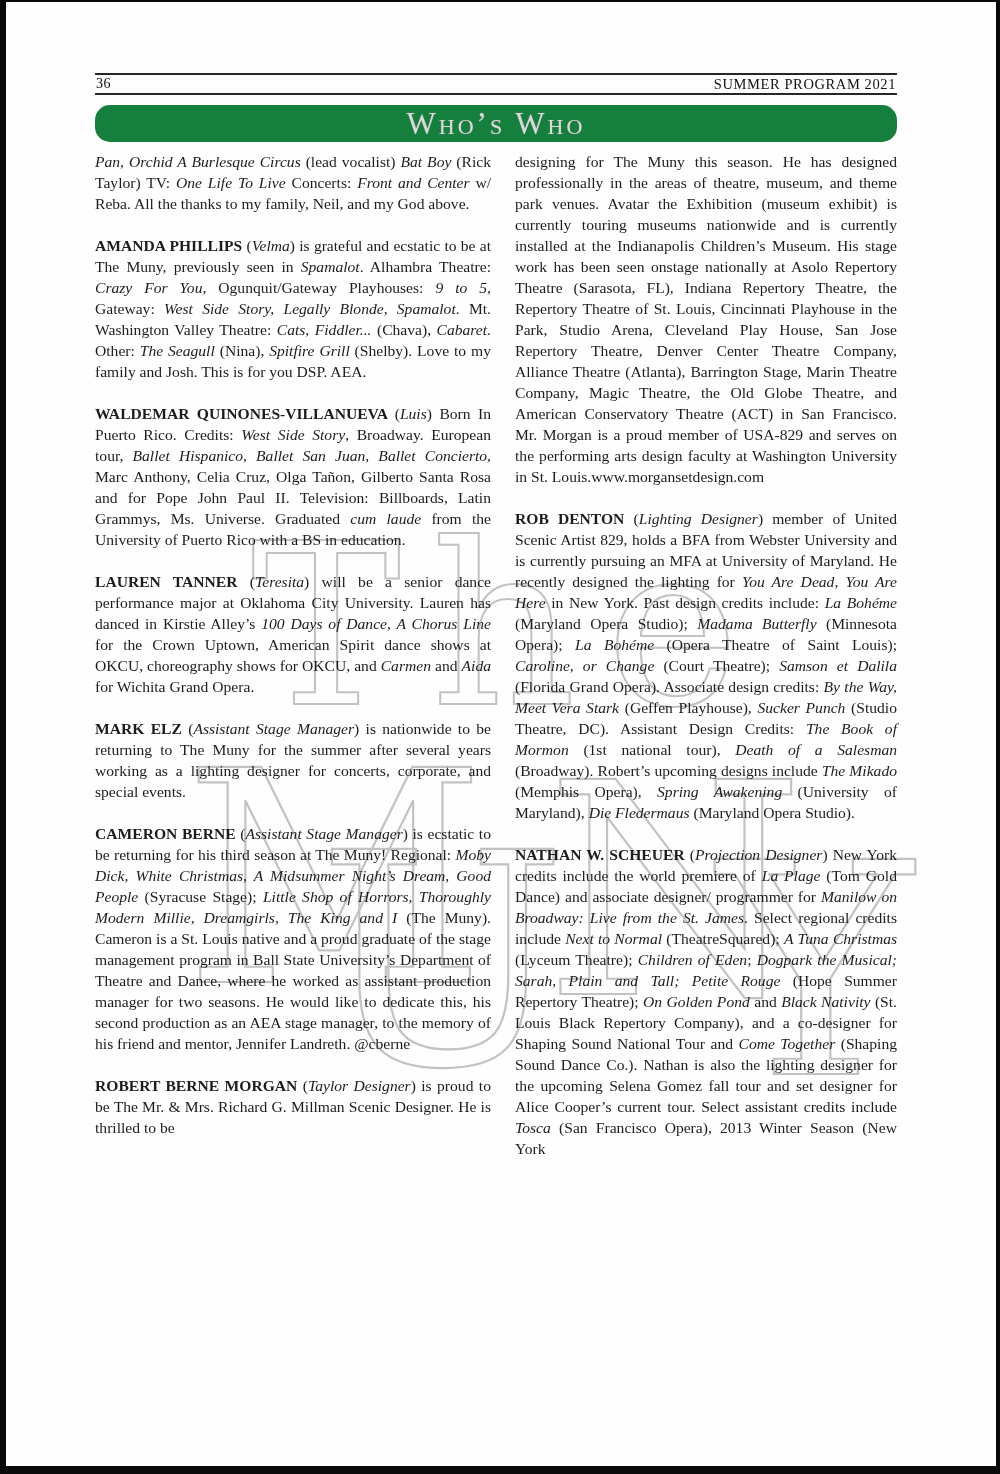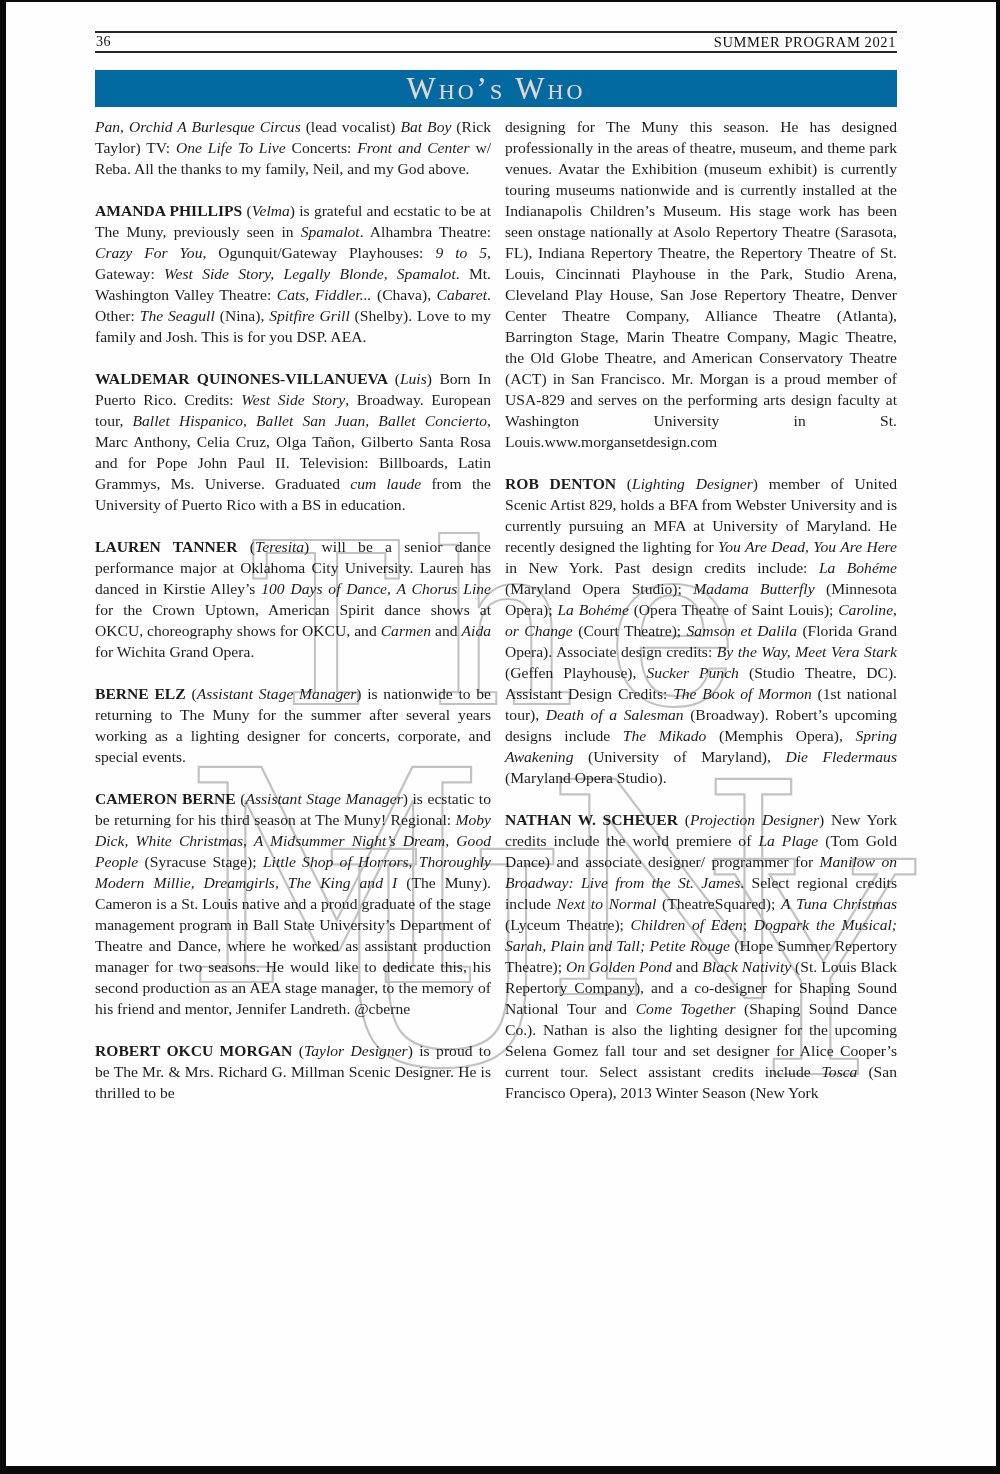--- a/index.html
+++ b/index.html
@@ -16,46 +16,46 @@
     background:#fefefe;
   }
   .watermark{
     position:absolute; left:0; top:0;
     pointer-events:none;
     z-index:0;
   }
   .content{
     position:absolute; left:89px; right:99px; top:0;
     z-index:1;
-    padding-top:29px;
+    padding-top:71px;
   }
   .rule{height:2px;background:#262626;}
   .meta-row{
     display:flex; justify-content:space-between; align-items:center;
     font-size:14px; color:#111; padding:1px 1px; height:16px;
     letter-spacing:.4px;
   }
   .meta-row .pgnum{font-size:14px;}
   .meta-row .prog{font-size:14.5px; letter-spacing:.6px;}
   .banner{
-    margin-top:17px;
-    background:#0369a1;
+    margin-top:10px;
+    background:#15803d;
     height:37px;
-    display:flex; align-items:center; justify-content:center;
+    display:flex; align-items:center; justify-content:center;border-radius:15px;
   }
   .banner-title{
     font-variant:small-caps;
     font-size:31px;
     color:#d9d9d9;
     letter-spacing:3px;
     line-height:37px;
     text-shadow:0 0 1px #888;
   }
   .cols{
-    display:flex; gap:14px; margin-top:9px;
+    display:flex; gap:24px; margin-top:9px;
   }
   .col{min-width:0;}
   .col-left{flex:0 0 396px;}
   .col-right{flex:1;}
   p.bio{
     margin:0 0 21px 0;
     font-size:15.6px;
     line-height:21px;
     color:#1c1c1c;
     text-align:justify;
@@ -90,23 +90,23 @@
     <div class="banner">
       <span class="banner-title">Who’s Who</span>
     </div>
 
     <div class="cols">
       <div class="col col-left" id="col-left">
           <p class="bio"><span class="s-i">Pan, Orchid A Burlesque Circus </span><span class="s-n">(lead vocalist) </span><span class="s-i">Bat Boy </span><span class="s-n">(Rick Taylor) TV: </span><span class="s-i">One Life To Live </span><span class="s-n">Concerts: </span><span class="s-i">Front and Center </span><span class="s-n">w/ Reba. All the thanks to my family, Neil, and my God above.</span></p>
           <p class="bio"><span class="s-b">AMANDA PHILLIPS </span><span class="s-n">(</span><span class="s-i">Velma</span><span class="s-n">) is grateful and ecstatic to be at The Muny, previously seen in </span><span class="s-i">Spamalot</span><span class="s-n">. Alhambra Theatre: </span><span class="s-i">Crazy For You</span><span class="s-n">, Ogunquit/Gateway Playhouses: </span><span class="s-i">9 to 5</span><span class="s-n">, Gateway: </span><span class="s-i">West Side Story, Legally Blonde, Spamalot</span><span class="s-n">. Mt. Washington Valley Theatre: </span><span class="s-i">Cats, Fiddler...</span><span class="s-n"> (Chava), </span><span class="s-i">Cabaret</span><span class="s-n">. Other: </span><span class="s-i">The Seagull </span><span class="s-n">(Nina), </span><span class="s-i">Spitfire Grill </span><span class="s-n">(Shelby). Love to my family and Josh. This is for you DSP. AEA.</span></p>
           <p class="bio"><span class="s-b">WALDEMAR QUINONES-VILLANUEVA </span><span class="s-n">(</span><span class="s-i">Luis</span><span class="s-n">) Born In Puerto Rico. Credits: </span><span class="s-i">West Side Story</span><span class="s-n">, Broadway. European tour, </span><span class="s-i">Ballet Hispanico, Ballet San Juan, Ballet Concierto, </span><span class="s-n">Marc Anthony, Celia Cruz, Olga Tañon, Gilberto Santa Rosa and for Pope John Paul II. Television: Billboards, Latin Grammys, Ms. Universe. Graduated </span><span class="s-i">cum laude </span><span class="s-n">from the University of Puerto Rico with a BS in education.</span></p>
           <p class="bio"><span class="s-b">LAUREN TANNER </span><span class="s-n">(</span><span class="s-i">Teresita</span><span class="s-n">) will be a senior dance performance major at Oklahoma City University. Lauren has danced in Kirstie Alley’s </span><span class="s-i">100 Days of Dance, A Chorus Line </span><span class="s-n">for the Crown Uptown, American Spirit dance shows at OKCU, choreography shows for OKCU, and </span><span class="s-i">Carmen </span><span class="s-n">and </span><span class="s-i">Aida </span><span class="s-n">for Wichita Grand Opera.</span></p>
-          <p class="bio"><span class="s-b">BERNE ELZ </span><span class="s-n">(</span><span class="s-i">Assistant Stage Manager</span><span class="s-n">) is nationwide to be returning to The Muny for the summer after several years working as a lighting designer for concerts, corporate, and special events.</span></p>
+          <p class="bio"><span class="s-b">MARK ELZ </span><span class="s-n">(</span><span class="s-i">Assistant Stage Manager</span><span class="s-n">) is nationwide to be returning to The Muny for the summer after several years working as a lighting designer for concerts, corporate, and special events.</span></p>
           <p class="bio"><span class="s-b">CAMERON BERNE </span><span class="s-n">(</span><span class="s-i">Assistant Stage Manager</span><span class="s-n">) is ecstatic to be returning for his third season at The Muny! Regional: </span><span class="s-i">Moby Dick, White Christmas, A Midsummer Night’s Dream, Good People </span><span class="s-n">(Syracuse Stage); </span><span class="s-i">Little Shop of Horrors, Thoroughly Modern Millie, Dreamgirls, The King and I </span><span class="s-n">(The Muny). Cameron is a St. Louis native and a proud graduate of the stage management program in Ball State University’s Department of Theatre and Dance, where he worked as assistant production manager for two seasons. He would like to dedicate this, his second production as an AEA stage manager, to the memory of his friend and mentor, Jennifer Landreth. @cberne</span></p>
-          <p class="bio"><span class="s-b">ROBERT OKCU MORGAN </span><span class="s-n">(</span><span class="s-i">Taylor Designer</span><span class="s-n">) is proud to be The Mr. &amp; Mrs. Richard G. Millman Scenic Designer. He is thrilled to be</span></p>
+          <p class="bio"><span class="s-b">ROBERT BERNE MORGAN </span><span class="s-n">(</span><span class="s-i">Taylor Designer</span><span class="s-n">) is proud to be The Mr. &amp; Mrs. Richard G. Millman Scenic Designer. He is thrilled to be</span></p>
         </div>
       <div class="col col-right" id="col-right">
           <p class="bio"><span class="s-n">designing for The Muny this season. He has designed professionally in the areas of theatre, museum, and theme park venues. Avatar the Exhibition (museum exhibit) is currently touring museums nationwide and is currently installed at the Indianapolis Children’s Museum. His stage work has been seen onstage nationally at Asolo Repertory Theatre (Sarasota, FL), Indiana Repertory Theatre, the Repertory Theatre of St. Louis, Cincinnati Playhouse in the Park, Studio Arena, Cleveland Play House, San Jose Repertory Theatre, Denver Center Theatre Company, Alliance Theatre (Atlanta), Barrington Stage, Marin Theatre Company, Magic Theatre, the Old Globe Theatre, and American Conservatory Theatre (ACT) in San Francisco. Mr. Morgan is a proud member of USA-829 and serves on the performing arts design faculty at Washington University in St. Louis.www.morgansetdesign.com</span></p>
           <p class="bio"><span class="s-b">ROB DENTON </span><span class="s-n">(</span><span class="s-i">Lighting Designer</span><span class="s-n">) member of United Scenic Artist 829, holds a BFA from Webster University and is currently pursuing an MFA at University of Maryland. He recently designed the lighting for </span><span class="s-i">You Are Dead, You Are Here </span><span class="s-n">in New York. Past design credits include: </span><span class="s-i">La Bohéme </span><span class="s-n">(Maryland Opera Studio); </span><span class="s-i">Madama Butterfly </span><span class="s-n">(Minnesota Opera); </span><span class="s-i">La Bohéme </span><span class="s-n">(Opera Theatre of Saint Louis); </span><span class="s-i">Caroline, or Change </span><span class="s-n">(Court Theatre); </span><span class="s-i">Samson et Dalila </span><span class="s-n">(Florida Grand Opera). Associate design credits: </span><span class="s-i">By the Way, Meet Vera Stark </span><span class="s-n">(Geffen Playhouse), </span><span class="s-i">Sucker Punch </span><span class="s-n">(Studio Theatre, DC). Assistant Design Credits: </span><span class="s-i">The Book of Mormon </span><span class="s-n">(1st national tour), </span><span class="s-i">Death of a Salesman </span><span class="s-n">(Broadway). Robert’s upcoming designs include </span><span class="s-i">The Mikado </span><span class="s-n">(Memphis Opera), </span><span class="s-i">Spring Awakening </span><span class="s-n">(University of Maryland), </span><span class="s-i">Die Fledermaus </span><span class="s-n">(Maryland Opera Studio).</span></p>
           <p class="bio"><span class="s-b">NATHAN W. SCHEUER </span><span class="s-n">(</span><span class="s-i">Projection Designer</span><span class="s-n">) New York credits include the world premiere of </span><span class="s-i">La Plage </span><span class="s-n">(Tom Gold Dance) and associate designer/ programmer for </span><span class="s-i">Manilow on Broadway: Live from the St. James</span><span class="s-n">. Select regional credits include </span><span class="s-i">Next to Normal </span><span class="s-n">(TheatreSquared); </span><span class="s-i">A Tuna Christmas </span><span class="s-n">(Lyceum Theatre); </span><span class="s-i">Children of Eden</span><span class="s-n">; </span><span class="s-i">Dogpark the Musical; Sarah, Plain and Tall; Petite Rouge </span><span class="s-n">(Hope Summer Repertory Theatre); </span><span class="s-i">On Golden Pond </span><span class="s-n">and </span><span class="s-i">Black Nativity </span><span class="s-n">(St. Louis Black Repertory Company), and a co-designer for Shaping Sound National Tour and </span><span class="s-i">Come Together </span><span class="s-n">(Shaping Sound Dance Co.). Nathan is also the lighting designer for the upcoming Selena Gomez fall tour and set designer for Alice Cooper’s current tour. Select assistant credits include </span><span class="s-i">Tosca </span><span class="s-n">(San Francisco Opera), 2013 Winter Season (New York</span></p>
         </div>
     </div>
 
   </div>
 </div>

